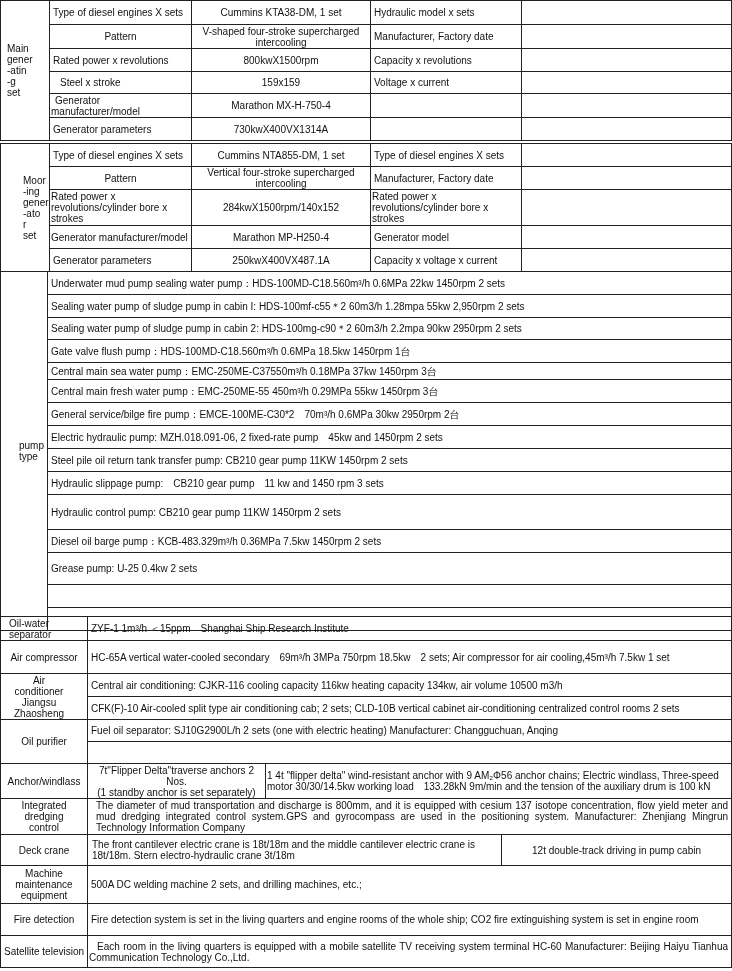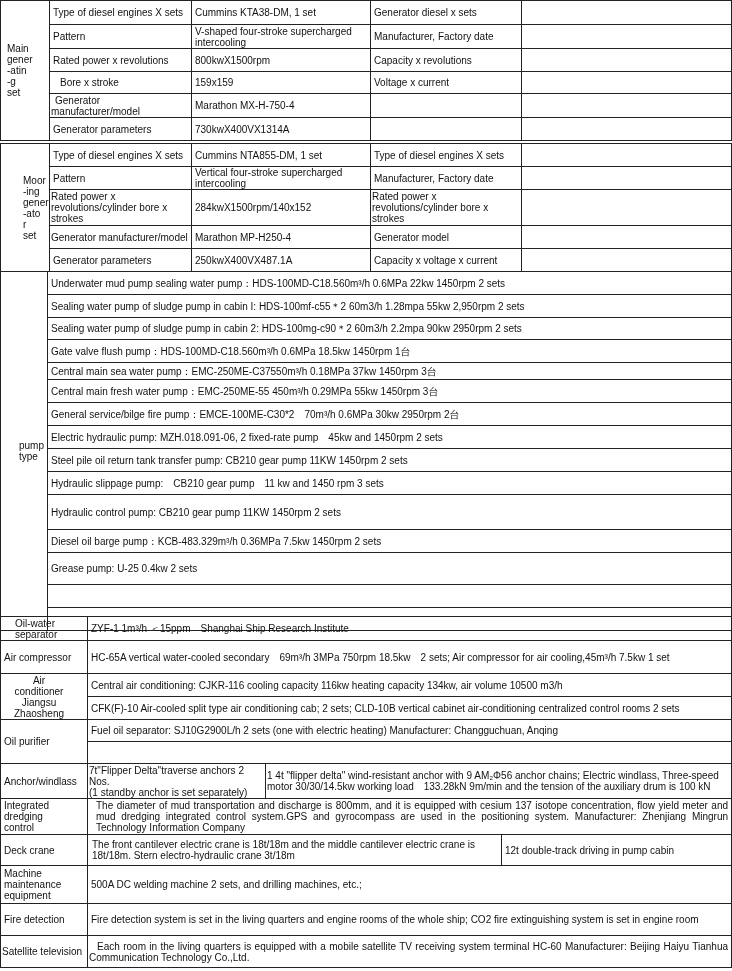--- a/index.html
+++ b/index.html
@@ -1,20 +1,20 @@
 <!DOCTYPE html>
 <html><head>
 <meta charset="utf-8">
 <style>
   html, body { margin:0; padding:0; background:#ffffff; }
   body { width:732px; height:971px; position:relative; overflow:hidden;
          font-family:"Liberation Sans", sans-serif; font-size:10px; color:#111; }
   .t { position:absolute; border-collapse:collapse; table-layout:fixed; }
   .t td { border:1px solid #222; padding:0 3px; vertical-align:middle; line-height:11px; overflow:hidden; }
-  .c { }
+  .c { text-align:center; }
   .l { text-align:left;margin-top:29px; }
   .lbl { text-align:left; padding-left:6px; }
   .just { text-align:justify; }
 </style>
 </head>
 <body>
 
 <table class="t" style="left:0;top:0;width:731px;">
   <colgroup>
       <col style="width:49px">
@@ -25,37 +25,37 @@
     </colgroup>
   <tbody>
       <tr style="height:24px">
     <td rowspan="6" class="l" style="white-space:pre-line;padding-left:6px">Main
 gener
 -atin
 -g
 set</td>
     <td class="lbl">Type of diesel engines X sets</td>
     <td class="c">Cummins KTA38-DM, 1 set</td>
-    <td class="lbl">Generator diesel x sets</td>
+    <td class="lbl">Hydraulic model x sets</td>
     <td></td>
   </tr>
   <tr style="height:24px">
     <td class="c">Pattern</td>
     <td class="c">V-shaped four-stroke supercharged intercooling</td>
     <td class="lbl">Manufacturer, Factory date</td>
     <td></td>
   </tr>
   <tr style="height:23px">
     <td class="lbl">Rated power x revolutions</td>
     <td class="c">800kwX1500rpm</td>
     <td class="lbl">Capacity x revolutions</td>
     <td></td>
   </tr>
   <tr style="height:22px">
-    <td class="lbl" style="padding-left:10px">Bore x stroke</td>
+    <td class="lbl" style="padding-left:10px">Steel x stroke</td>
     <td class="c">159x159</td>
     <td class="lbl">Voltage x current</td>
     <td></td>
   </tr>
   <tr style="height:24px">
     <td class="l" style="padding-left:1px"><span style="padding-left:4px">Generator manufacturer/model</span></td>
     <td class="c">Marathon MX-H-750-4</td>
     <td></td>
     <td></td>
   </tr>
@@ -174,21 +174,21 @@
 
 <table class="t" style="left:0;top:616px;width:731px;">
   <colgroup>
       <col style="width:87px">
       <col style="width:178px">
       <col style="width:236px">
       <col style="width:230px">
     </colgroup>
   <tbody>
       <tr style="height:24px">
-    <td class="l" style="padding-left:14px">Oil-water separator</td>
+    <td class="l" style="padding-left:8px">Oil-water separator</td>
     <td colspan="3" class="lbl">ZYF-1 1m³/h ＜15ppm　Shanghai Ship Research Institute</td>
   </tr>
   <tr style="height:33px">
     <td class="c">Air compressor</td>
     <td colspan="3" class="lbl">HC-65A vertical water-cooled secondary　69m³/h 3MPa 750rpm 18.5kw　2 sets; Air compressor for air cooling,45m³/h 7.5kw 1 set</td>
   </tr>
   <tr style="height:23px">
     <td rowspan="2" class="c" style="white-space:pre-line;text-align:right;padding-right:19px"><span style="display:block;text-align:center;padding-left:6px">Air conditioner
 Jiangsu
 Zhaosheng</span></td>

